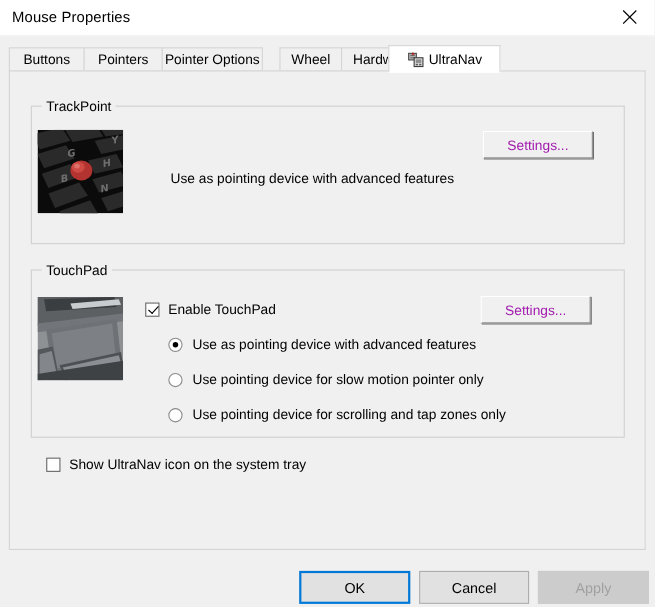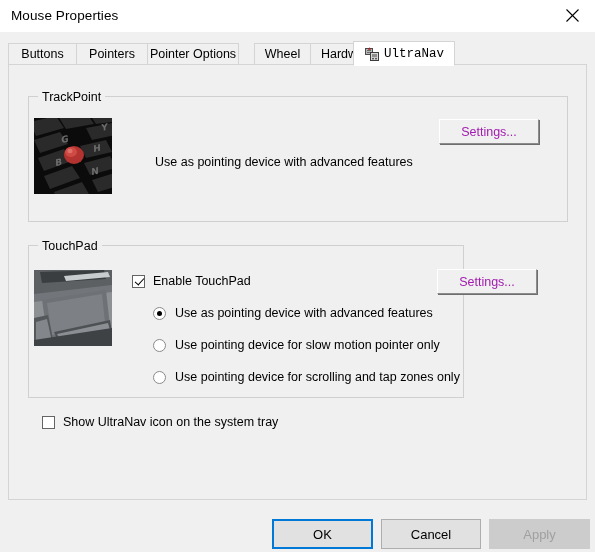--- a/index.html
+++ b/index.html
@@ -236,21 +236,21 @@
   </div>
 
   <div class="tab" style="left:246px; width:57px;">
     <span>Wheel</span>
   </div>
 
   <div class="tab" style="left:302px; width:76px;">
     <span>Hardware</span>
   </div>
 
-  <div class="tab active" style="left:345px; width:102px;font-family:Liberation Mono, monospace;">
+  <div class="tab active" style="left:345px; width:102px;">
     <span class="tab-icon">
       <svg width="16" height="16" viewBox="0 0 16 16" aria-hidden="true">
         <rect x="1.5" y="2.5" width="7" height="6" fill="#b8b8b8" stroke="#4a4a4a" stroke-width="1"></rect>
         <rect x="3" y="4" width="4" height="1" fill="#6a6a6a"></rect>
         <rect x="3" y="6" width="4" height="1" fill="#6a6a6a"></rect>
         <path d="M5.2 1.2 L7.2 3.6 L4.1 3.9 Z" fill="#b02020"></path>
         <rect x="6.5" y="6.5" width="8" height="8" fill="#d8d8d8" stroke="#3c3c3c" stroke-width="1"></rect>
         <rect x="8" y="8" width="5" height="3.2" fill="#8e8e8e"></rect>
         <rect x="8" y="12" width="2" height="1.4" fill="#5c5c5c"></rect>
         <rect x="11" y="12" width="2" height="1.4" fill="#5c5c5c"></rect>
@@ -297,21 +297,21 @@
     </div>
   </div>
 
 
   <div class="static-text" style="left:146px; top:90px;">Use as pointing device with advanced features</div>
 
   <div class="btn-classic" style="left:430px; top:54px; width:100px; height:25px;">
     <span>Settings...</span>
   </div>
 
-  <div class="group" style="left:19px; top:180px; width:436px; height:153px;">
+  <div class="group" style="left:19px; top:180px; width:540px; height:153px;">
     <div class="group-title">TouchPad</div>
   </div>
 
   <div class="thumb" style="left:25px; top:205px;">
     <div class="thumb-inner">
       <svg width="78" height="76" viewBox="0 0 78 76" preserveAspectRatio="none" aria-hidden="true">
         <rect width="78" height="76" fill="#8e9194"></rect>
         <polygon points="0,0 78,0 78,18 0,26" fill="#5d6063"></polygon>
         <polygon points="6,2 70,0 72,9 8,13" fill="#3b3e41"></polygon>
         <polygon points="30,6 74,2 76,7 32,11" fill="#c9ccce"></polygon>

